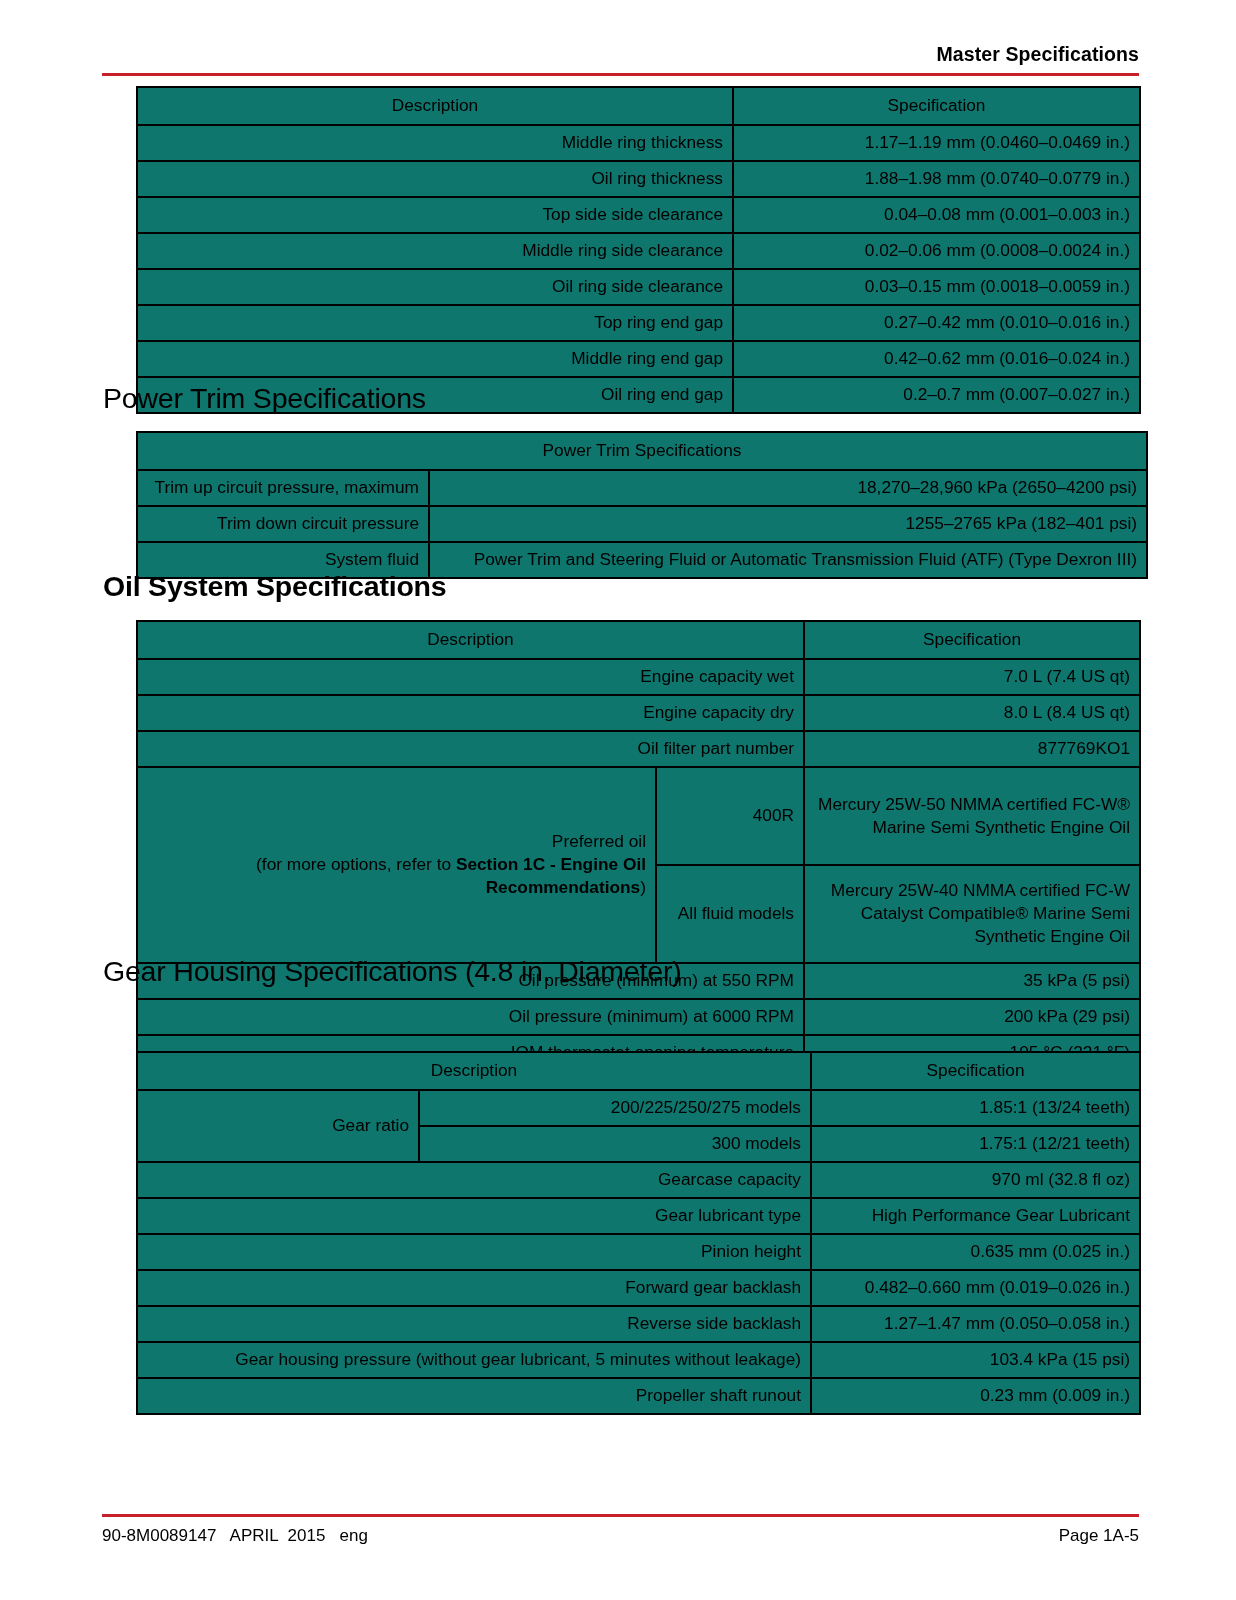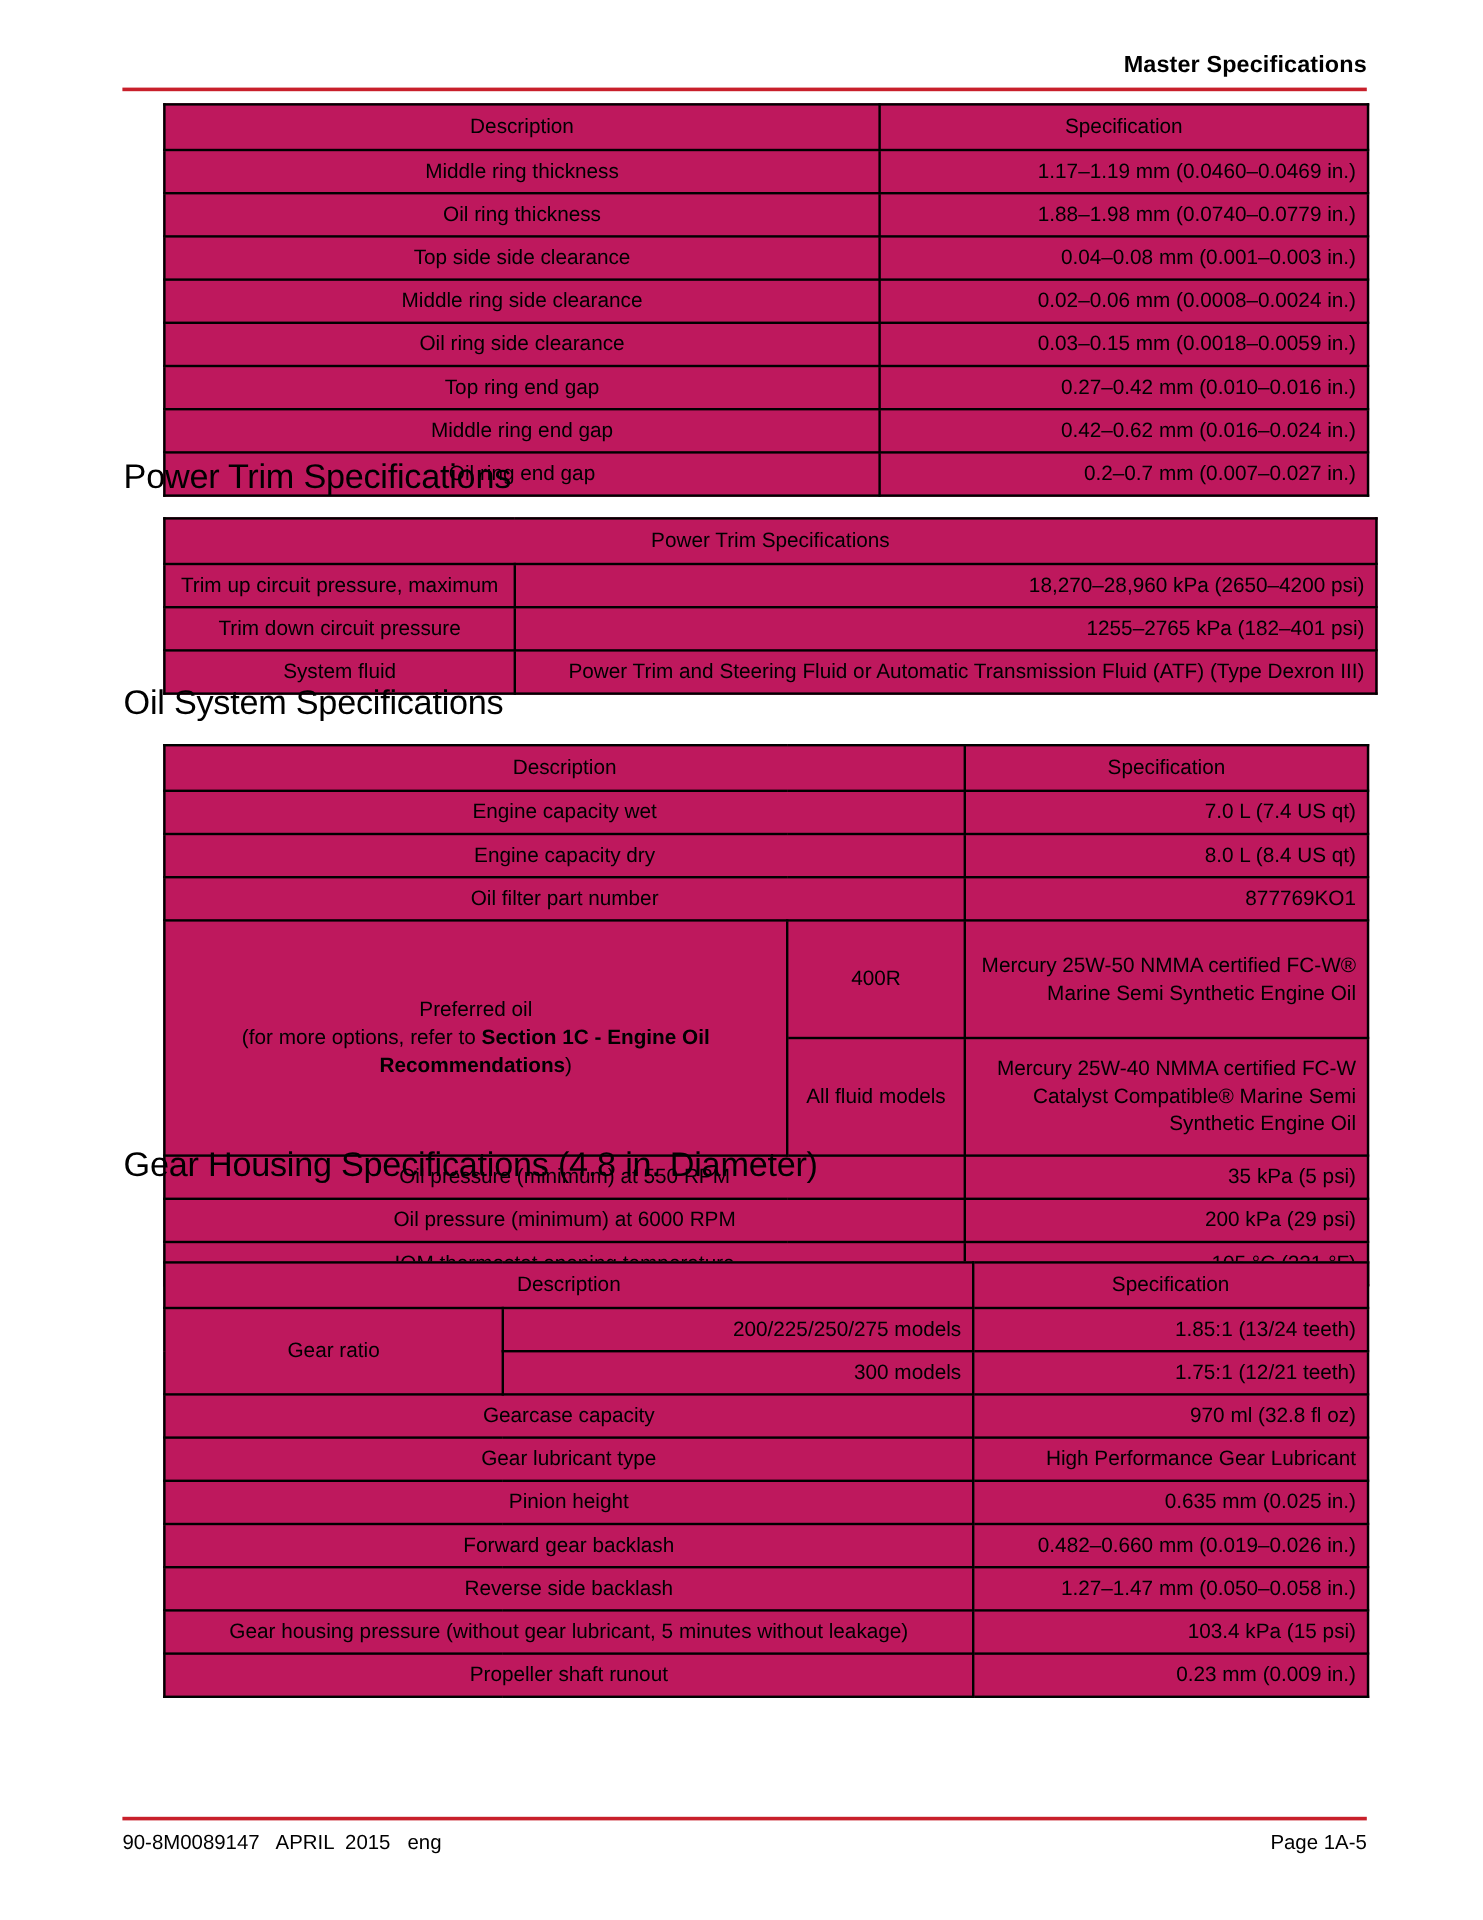--- a/index.html
+++ b/index.html
@@ -69,44 +69,44 @@
     font-weight: normal;
     line-height: 34px;
     letter-spacing: -0.2px;
   }
 
   
   table.spec {
     border-collapse: collapse;
     table-layout: fixed;
     font-size: 17.3px;
-    background: #be185d;
+    background: #0f766e;
   }
   table.spec td, table.spec th {
     border: 2px solid #000;
     padding: 5px 9px 6px 9px;
     font-weight: normal;
     line-height: 23px;
     vertical-align: middle;
   }
   table.spec th {
     text-align: center;
     padding-top: 6px;
     padding-bottom: 7px;
   }
   td.c, th.c { text-align: right; }
-  td.l, th.l { text-align: center; }
+  td.l, th.l { text-align: right; }
   .tall { line-height: 23.5px; }
   b { font-weight: bold; }
 
   
   #table-piston-rings { position: absolute; left: 136px; top: 86px; width: 1003px; }
   #heading-power-trim { position: absolute; left: 103px; top: 381px; }
   #table-power-trim   { position: absolute; left: 136px; top: 431px; width: 1010px; }
-  #heading-oil-system { position: absolute; left: 103px; top: 569px; }
+  #heading-oil-system { position: absolute; left: 103px; top: 569px; font-weight: bold; }
   #table-oil-system   { position: absolute; left: 136px; top: 620px; width: 1003px; }
   #heading-gear-housing { position: absolute; left: 103px; top: 954px; }
   #table-gear-housing { position: absolute; left: 136px; top: 1051px; width: 1003px; }
 </style>
 </head>
 <body>
 
 <div class="page">
 
   <div class="header">

